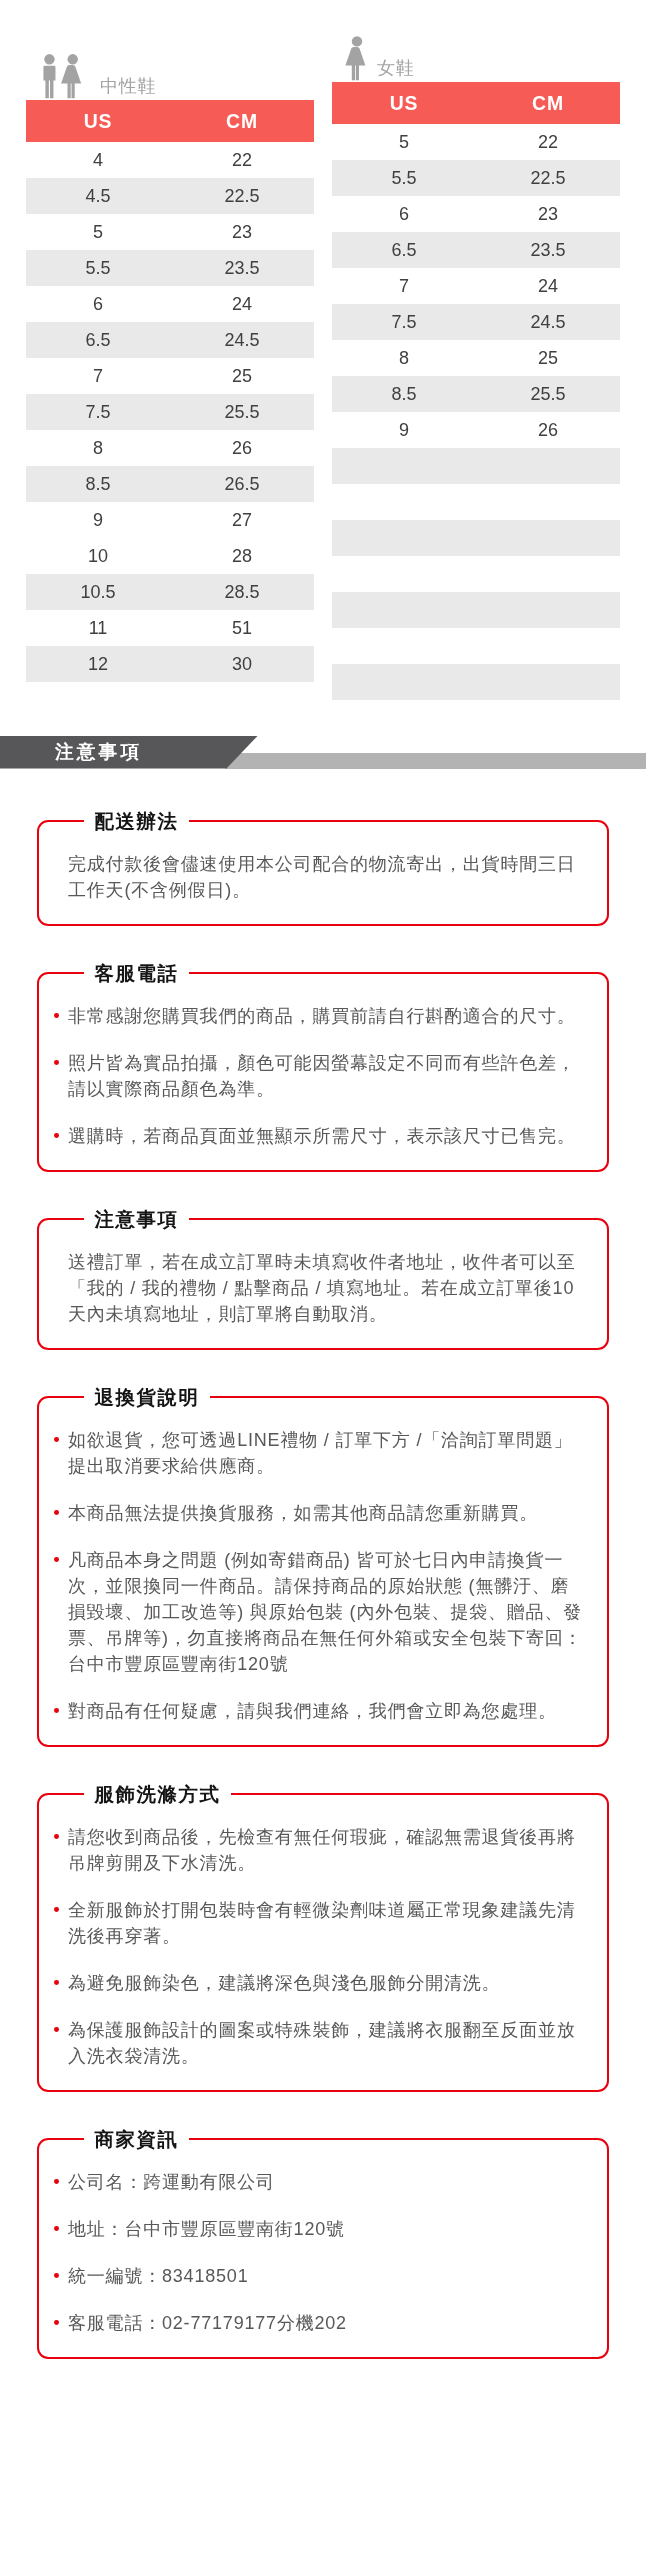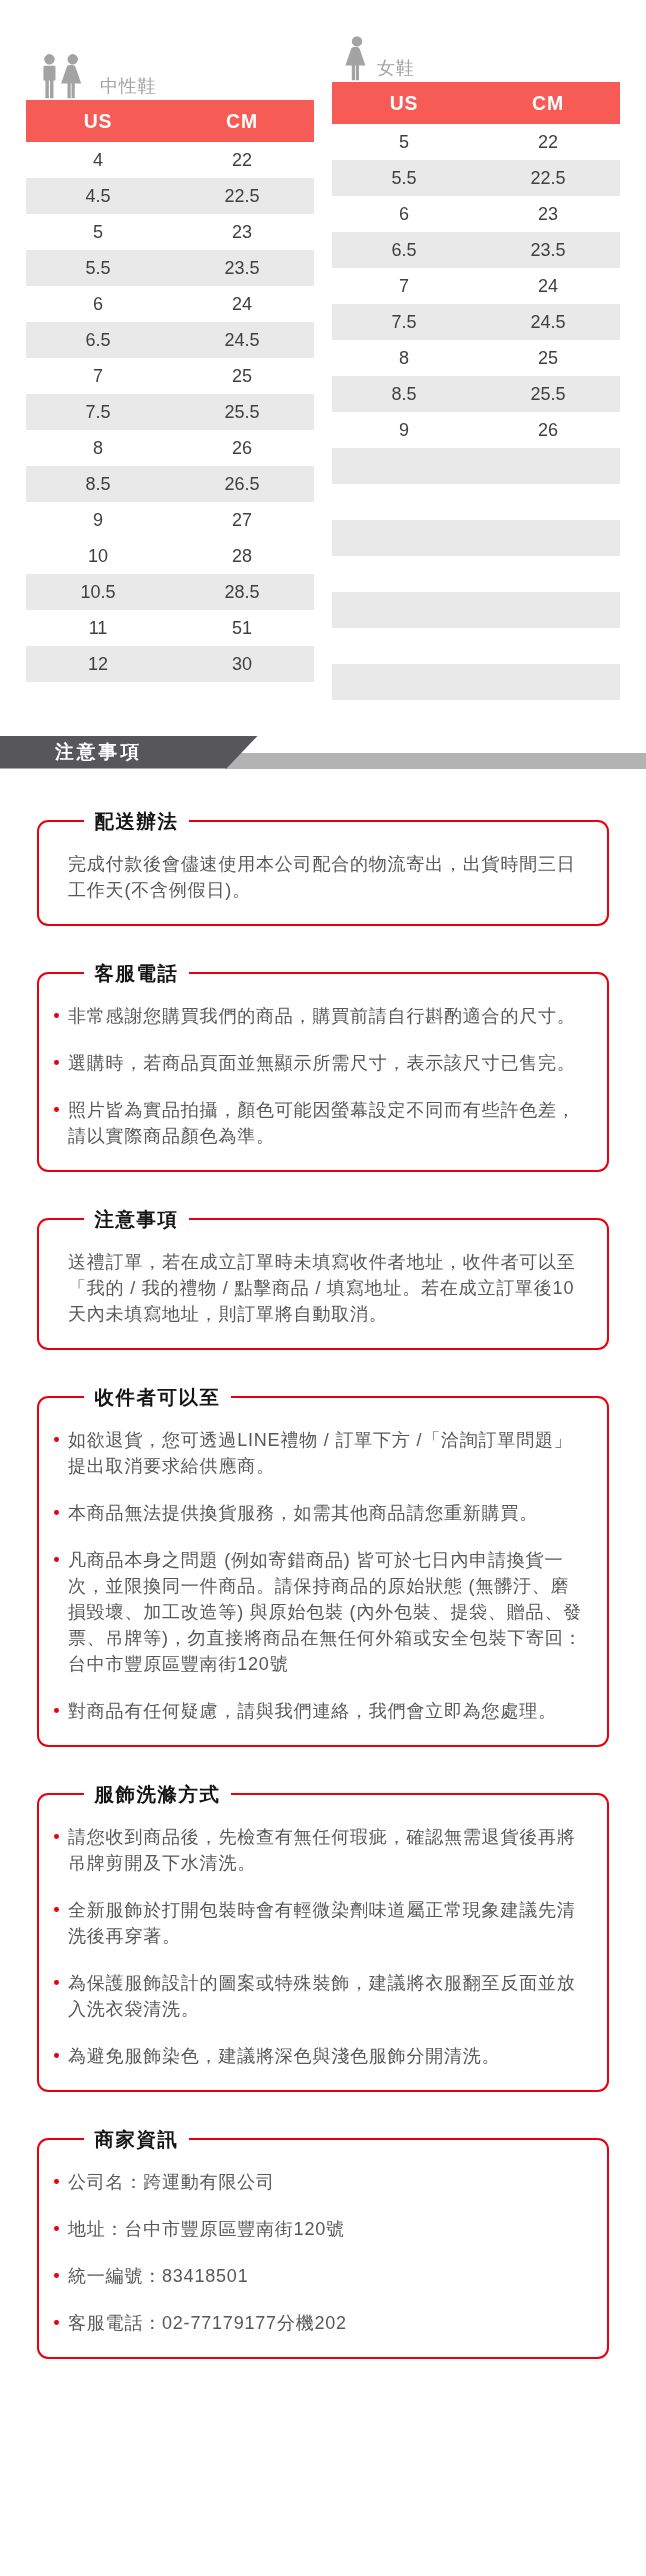--- a/index.html
+++ b/index.html
@@ -227,40 +227,40 @@
 </div>
 
 <div class="boxes" id="sections">
     <fieldset class="box">
       <legend>配送辦法</legend>
       <div class="item">完成付款後會儘速使用本公司配合的物流寄出，出貨時間三日工作天(不含例假日)。</div>
     </fieldset>
     <fieldset class="box">
       <legend>客服電話</legend>
       <div class="item"><span class="dot"></span>非常感謝您購買我們的商品，購買前請自行斟酌適合的尺寸。</div>
+      <div class="item"><span class="dot"></span>照片皆為實品拍攝，顏色可能因螢幕設定不同而有些許色差，請以實際商品顏色為準。</div>
       <div class="item"><span class="dot"></span>選購時，若商品頁面並無顯示所需尺寸，表示該尺寸已售完。</div>
-      <div class="item"><span class="dot"></span>照片皆為實品拍攝，顏色可能因螢幕設定不同而有些許色差，請以實際商品顏色為準。</div>
     </fieldset>
     <fieldset class="box">
       <legend>注意事項</legend>
       <div class="item">送禮訂單，若在成立訂單時未填寫收件者地址，收件者可以至「我的 / 我的禮物 / 點擊商品 / 填寫地址。若在成立訂單後10天內未填寫地址，則訂單將自動取消。</div>
     </fieldset>
     <fieldset class="box">
-      <legend>收件者可以至</legend>
+      <legend>退換貨說明</legend>
       <div class="item"><span class="dot"></span>如欲退貨，您可透過LINE禮物 / 訂單下方 /「洽詢訂單問題」提出取消要求給供應商。</div>
       <div class="item"><span class="dot"></span>本商品無法提供換貨服務，如需其他商品請您重新購買。</div>
       <div class="item"><span class="dot"></span>凡商品本身之問題 (例如寄錯商品) 皆可於七日內申請換貨一次，並限換同一件商品。請保持商品的原始狀態 (無髒汙、磨損毀壞、加工改造等) 與原始包裝 (內外包裝、提袋、贈品、發票、吊牌等)，勿直接將商品在無任何外箱或安全包裝下寄回：台中市豐原區豐南街120號</div>
       <div class="item"><span class="dot"></span>對商品有任何疑慮，請與我們連絡，我們會立即為您處理。</div>
     </fieldset>
     <fieldset class="box">
       <legend>服飾洗滌方式</legend>
       <div class="item"><span class="dot"></span>請您收到商品後，先檢查有無任何瑕疵，確認無需退貨後再將吊牌剪開及下水清洗。</div>
       <div class="item"><span class="dot"></span>全新服飾於打開包裝時會有輕微染劑味道屬正常現象建議先清洗後再穿著。</div>
+      <div class="item"><span class="dot"></span>為避免服飾染色，建議將深色與淺色服飾分開清洗。</div>
       <div class="item"><span class="dot"></span>為保護服飾設計的圖案或特殊裝飾，建議將衣服翻至反面並放入洗衣袋清洗。</div>
-      <div class="item"><span class="dot"></span>為避免服飾染色，建議將深色與淺色服飾分開清洗。</div>
     </fieldset>
     <fieldset class="box">
       <legend>商家資訊</legend>
       <div class="item"><span class="dot"></span>公司名：跨運動有限公司</div>
       <div class="item"><span class="dot"></span>地址：台中市豐原區豐南街120號</div>
       <div class="item"><span class="dot"></span>統一編號：83418501</div>
       <div class="item"><span class="dot"></span>客服電話：02-77179177分機202</div>
     </fieldset>
   </div>
 

